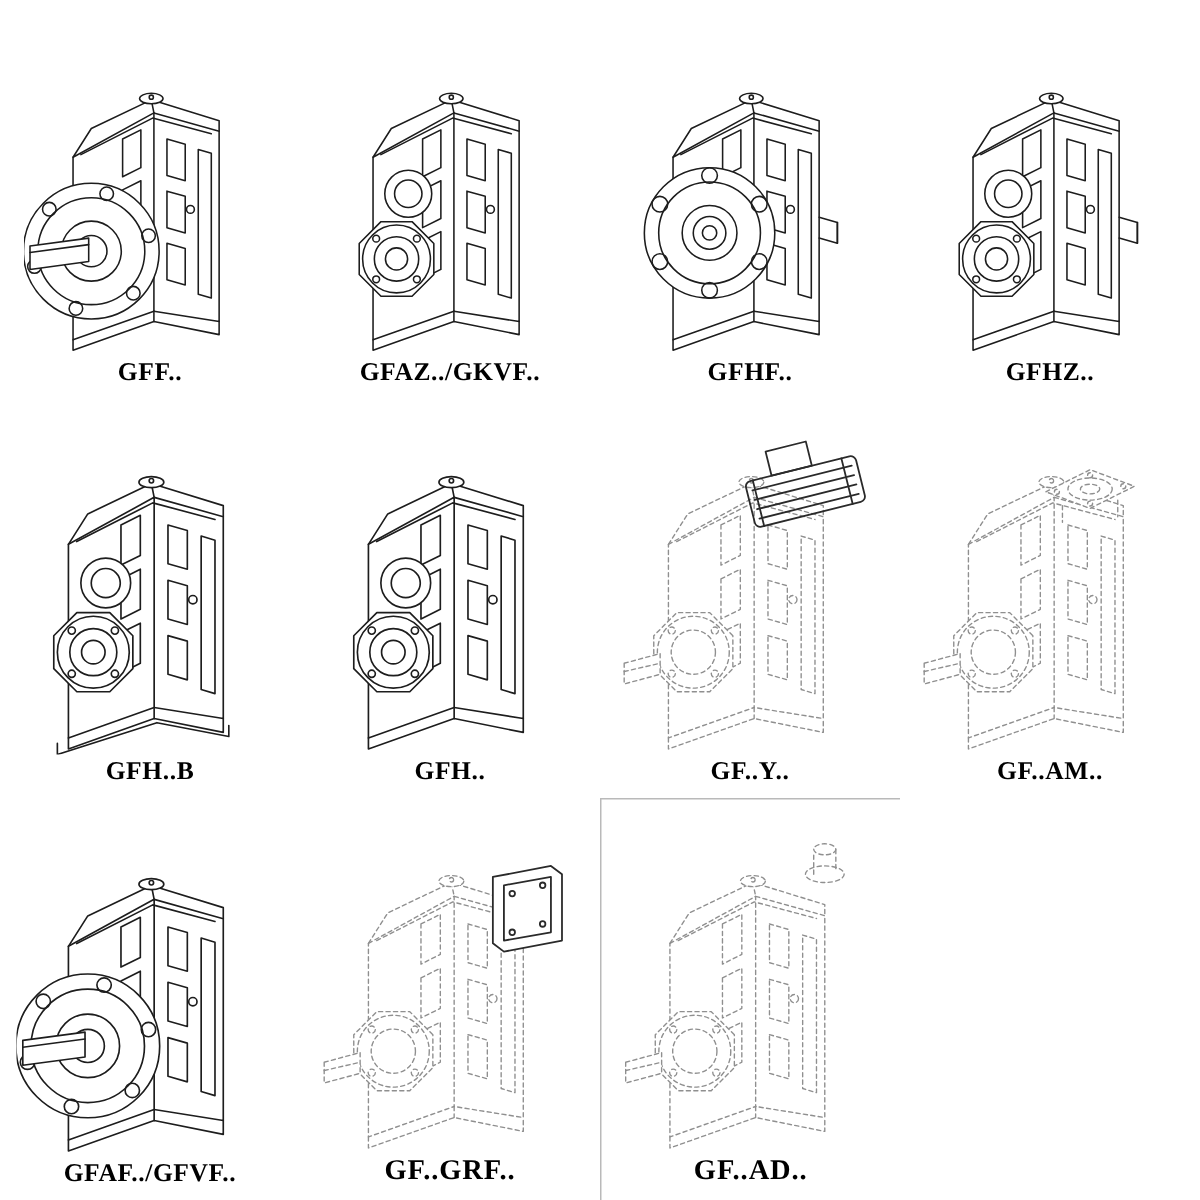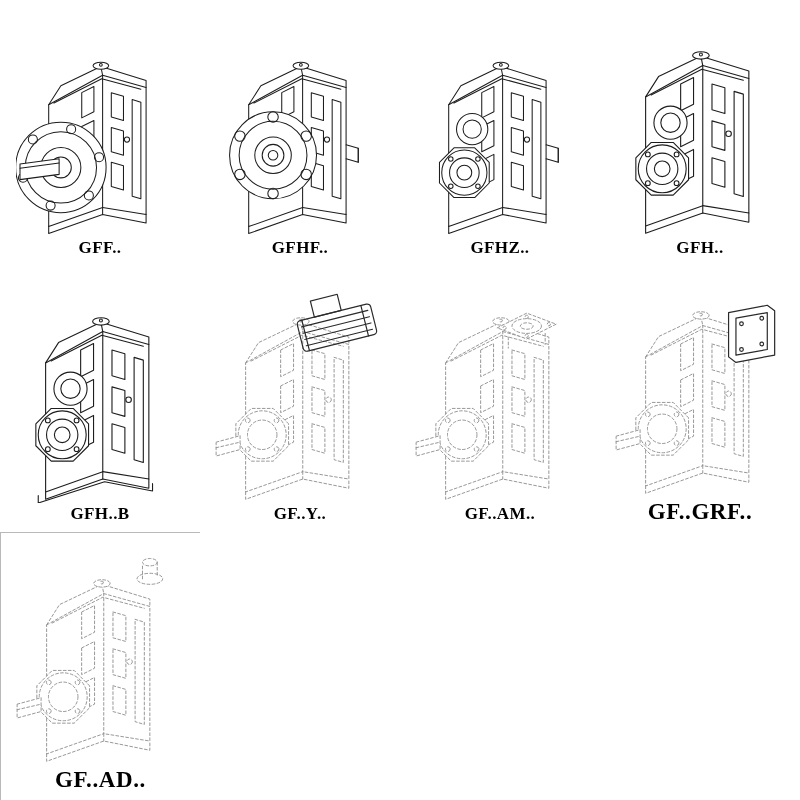--- a/index.html
+++ b/index.html
@@ -2,21 +2,21 @@
 <html><head>
 <meta charset="utf-8">
 <style>
   html,body{margin:0;padding:0;background:#fff;}
   body{width:800px;height:800px;font-family:"Liberation Serif","DejaVu Serif",serif;overflow:hidden;}
   .grid{display:grid;grid-template-columns:repeat(4,200px);grid-template-rows:266px 266px 268px;width:800px;height:800px;}
   .cell{display:flex;flex-direction:column;align-items:center;justify-content:flex-end;padding-bottom:8px;box-sizing:border-box;margin:0;}
   .art{width:178px;height:212px;flex:0 0 auto;margin-bottom:2px;}
   .art-sm{width:168px;height:200px;}
   .label{font-weight:700;font-size:17px;letter-spacing:.4px;color:#000;text-align:center;white-space:nowrap;line-height:1.1;}
-  .label-lg{font-size:23px;letter-spacing:.6px;}
+  .label-lg{font-size:19px;letter-spacing:.6px;}
   .boxed{border-left:1px solid #b9b9b9;border-top:1px solid #b9b9b9;font-family:Liberation Serif, serif;}
   
   .solid{stroke:#1d1d1d;fill:none;stroke-width:1.2;stroke-linejoin:round;stroke-linecap:round;}
   .dashed{stroke:#8f8f8f;fill:none;stroke-width:1;stroke-dasharray:3 2.4;stroke-linejoin:round;stroke-linecap:round;}
   .solidstrong{stroke:#2a2a2a;fill:none;stroke-width:1.3;stroke-linejoin:round;stroke-linecap:round;}
   .defs-holder{position:absolute;width:0;height:0;overflow:hidden;}
 </style>
 </head>
 <body>
 
@@ -148,20 +148,29 @@
   <figure class="cell">
     <svg class="art art-sm" viewBox="0 0 190 230">
       <g class="solid">
           <use href="#gb-house"></use>
           <use href="#ov-flange"></use>
         </g>
     </svg>
     <figcaption class="label">GFF..</figcaption>
   </figure>
 
+  <figure class="cell">
+    <svg class="art art-sm" viewBox="0 0 190 230">
+      <g class="solid">
+          <use href="#gb-house"></use>
+          <use href="#ov-bore"></use>
+        </g>
+    </svg>
+    <figcaption class="label">GFAZ../GKVF..</figcaption>
+  </figure>
 
   <figure class="cell">
     <svg class="art art-sm" viewBox="0 0 190 230">
       <g class="solid">
           <use href="#gb-house"></use>
           <use href="#ov-flangefront"></use>
           <use href="#ov-stub"></use>
         </g>
     </svg>
     <figcaption class="label">GFHF..</figcaption>
@@ -176,34 +185,34 @@
         </g>
     </svg>
     <figcaption class="label">GFHZ..</figcaption>
   </figure>
 
   <figure class="cell">
     <svg class="art" viewBox="0 0 190 230">
       <g class="solid">
           <use href="#gb-house"></use>
           <use href="#ov-bore"></use>
+          <use href="#ov-base"></use>
+        </g>
+    </svg>
+    <figcaption class="label">GFH..B</figcaption>
+  </figure>
+
+  <figure class="cell">
+    <svg class="art" viewBox="0 0 190 230">
+      <g class="solid">
+          <use href="#gb-house"></use>
+          <use href="#ov-bore"></use>
         </g>
     </svg>
     <figcaption class="label">GFH..</figcaption>
-  </figure>
-
-  <figure class="cell">
-    <svg class="art" viewBox="0 0 190 230">
-      <g class="solid">
-          <use href="#gb-house"></use>
-          <use href="#ov-bore"></use>
-          <use href="#ov-base"></use>
-        </g>
-    </svg>
-    <figcaption class="label">GFH..B</figcaption>
   </figure>
 
   <figure class="cell">
     <svg class="art" viewBox="0 0 190 230">
       <g class="dashed">
           <use href="#gb-house"></use>
           <use href="#ov-hubshaft"></use>
         </g>
       <g class="solidstrong">
           <use href="#ov-motor"></use>
@@ -216,20 +225,29 @@
     <svg class="art" viewBox="0 0 190 230">
       <g class="dashed">
           <use href="#gb-house"></use>
           <use href="#ov-hubshaft"></use>
           <use href="#ov-amplate"></use>
         </g>
     </svg>
     <figcaption class="label">GF..AM..</figcaption>
   </figure>
 
+  <figure class="cell">
+    <svg class="art" viewBox="0 0 190 230">
+      <g class="solid">
+          <use href="#gb-house"></use>
+          <use href="#ov-flange"></use>
+        </g>
+    </svg>
+    <figcaption class="label">GFAF../GFVF..</figcaption>
+  </figure>
 
 
   <figure class="cell">
     <svg class="art" viewBox="0 0 190 230">
       <g class="dashed">
           <use href="#gb-house"></use>
           <use href="#ov-hubshaft"></use>
         </g>
       <g class="solidstrong">
           <use href="#ov-grfcover"></use>

